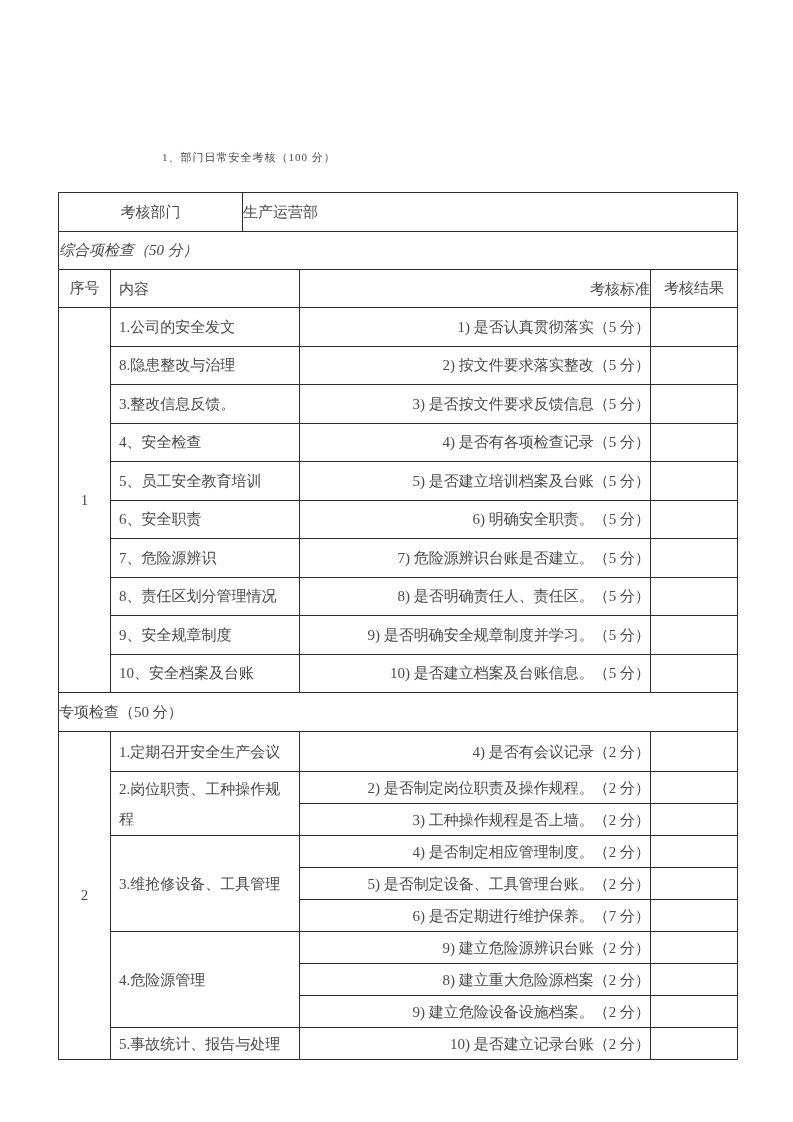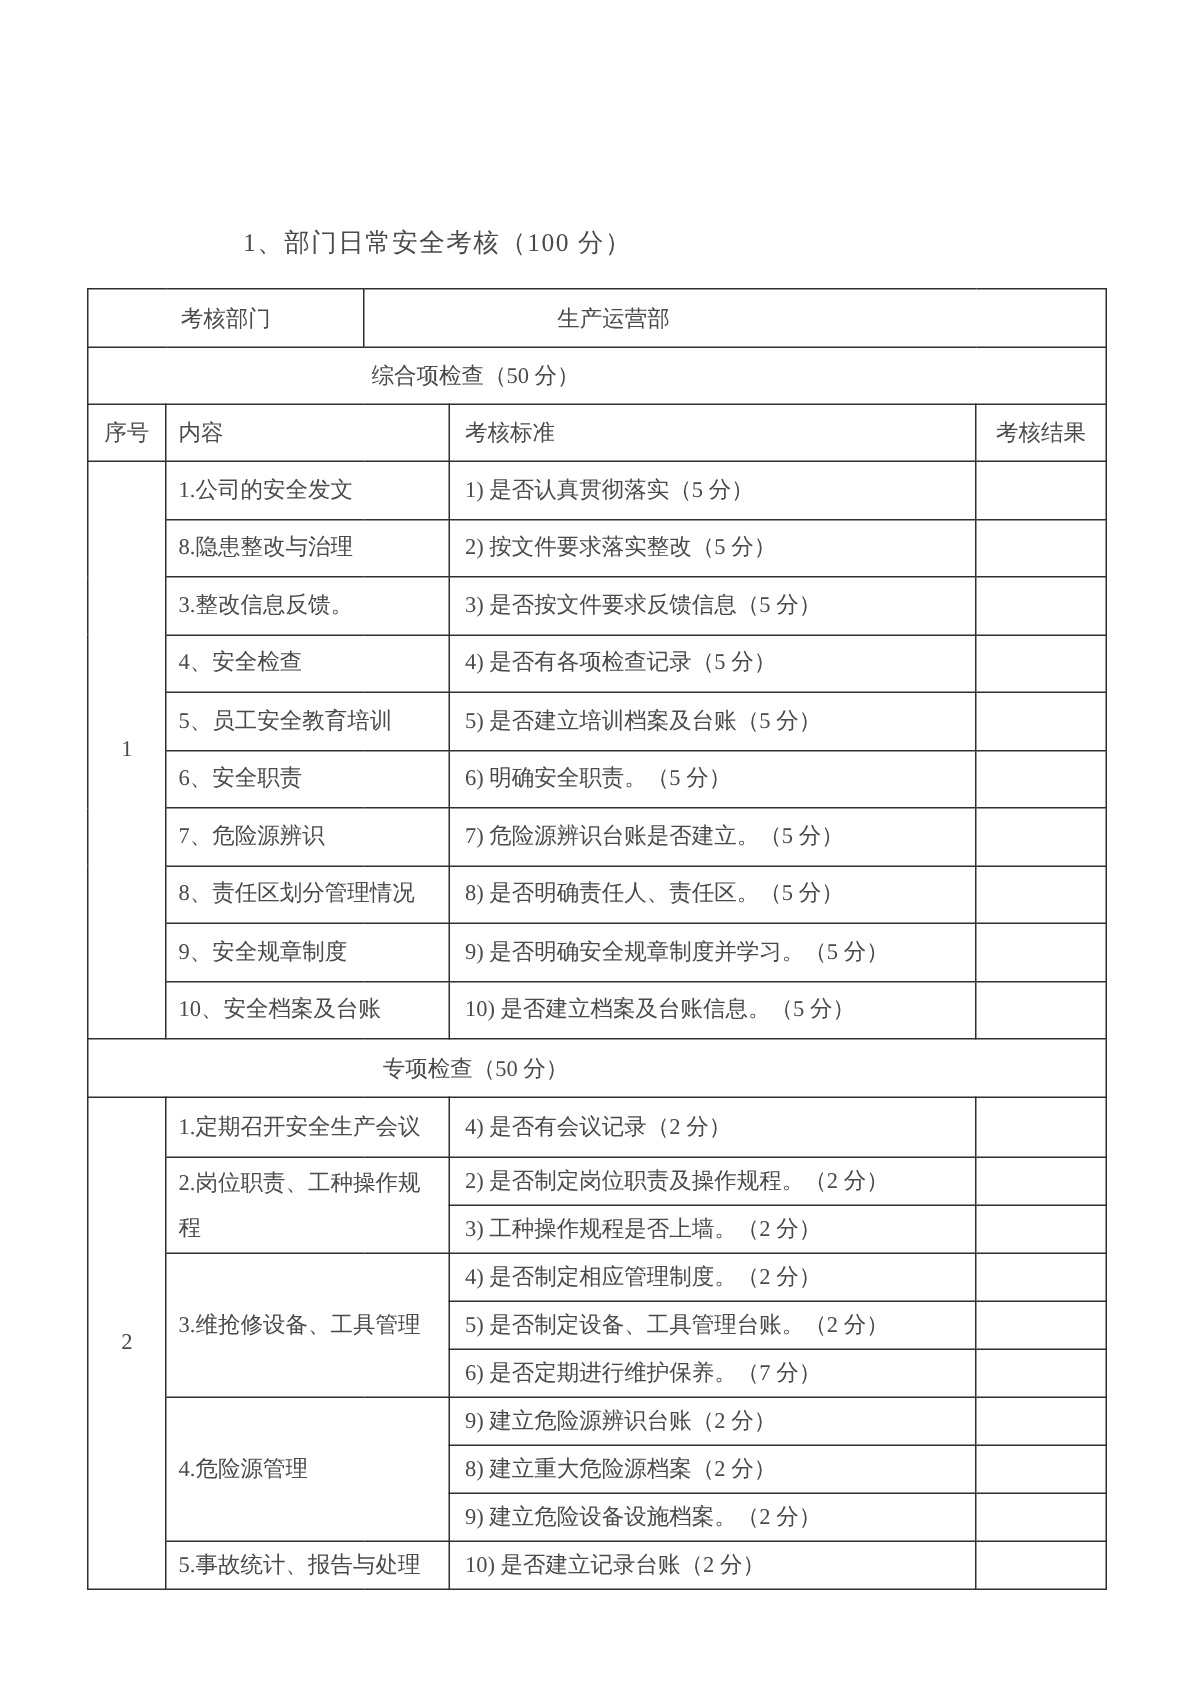--- a/index.html
+++ b/index.html
@@ -9,21 +9,21 @@
     height: 1122px;
     background: #ffffff;
     font-family: "Liberation Serif", "DejaVu Serif", serif;
     color: #4a4a4a;
     overflow: hidden;
   }
   .doc-title {
     position: absolute;
     left: 162px;
     top: 150px;
-    font-size: 17px;
+    font-size: 11px;
     letter-spacing: 1px;
     white-space: nowrap;
   }
   table.assessment {
     position: absolute;
     left: 58px;
     top: 192px;
     width: 679px;
     border-collapse: collapse;
     table-layout: fixed;
@@ -31,26 +31,26 @@
   }
   table.assessment td {
     border: 1.5px solid #2f2f2f;
     font-size: 15px;
     color: #4a4a4a;
     vertical-align: middle;
     overflow: hidden;
   }
   .cell-center { text-align: center; padding: 0; }
   
-  .cell-shift  { text-align: center; padding: 0 162px 0 0; }
+  .cell-shift  { padding: 0 162px 0 0; }
   .cell-content  { padding: 0 8px; line-height: 30px; }
-  .cell-standard { padding: 0 0 0 10px; line-height: 26px; }
+  .cell-standard { padding: 0 0 0 10px; line-height: 26px; text-align: right; }
   .cell-result   { padding: 0; }
   tr.h-dept { height: 39px; }
-  tr.h-sec  { height: 38px; }
+  tr.h-sec  { height: 38px; font-style: italic; }
   tr.h-head { height: 38px; }
   tr.h-s1   { height: 38.5px; }
   tr.h-sec2 { height: 39px; }
   tr.h-s2a  { height: 40px; }
   tr.h-s2   { height: 32px; }
 </style>
 </head>
 <body>
 
 <div class="page">

